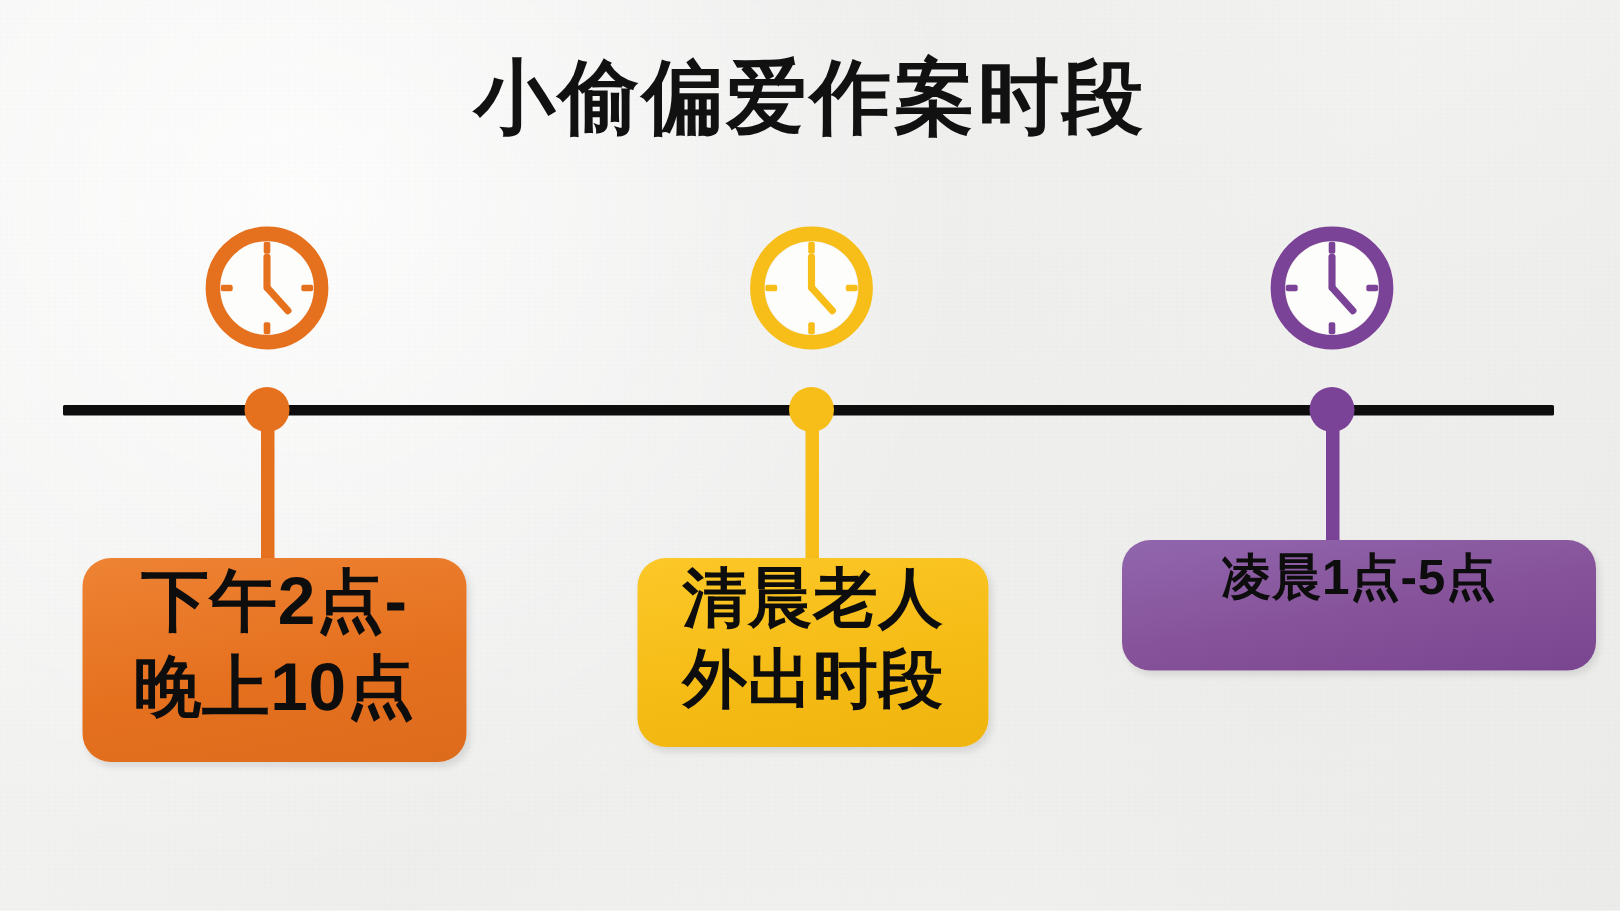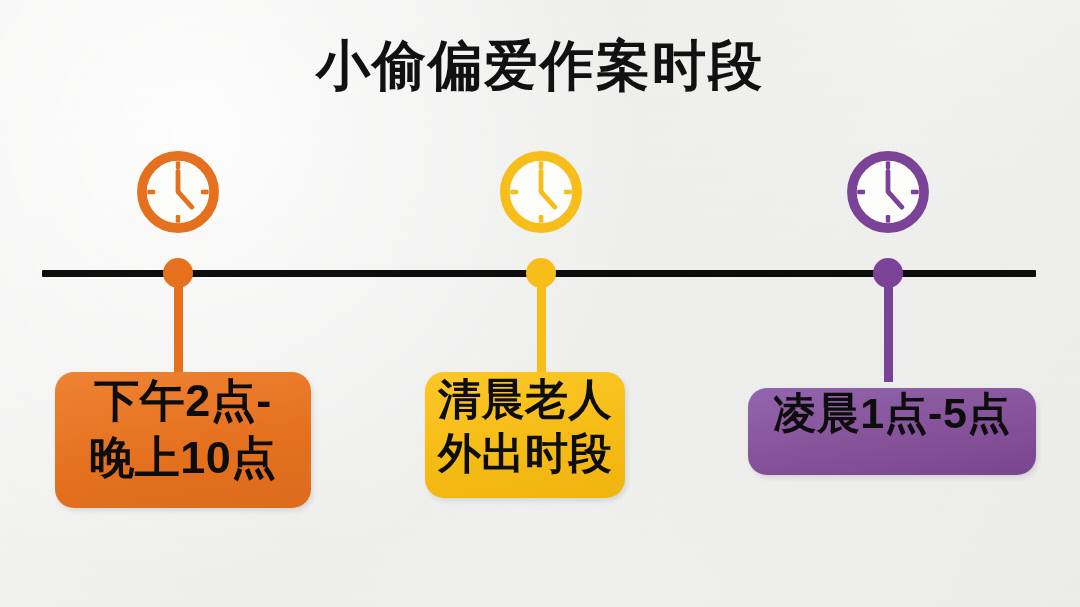--- a/index.html
+++ b/index.html
@@ -126,38 +126,38 @@
     line-height: 57px;
   }
 
   
   #milestone-2 { left: 541px; }
   #dot-2 { background: #f7bd18; }
   #connector-2 { top: 272px; height: 110px; background: #f7bd18; }
   #label-box-2 {
     left: -116px;
     top: 372px;
-    width: 200px;
+    width: 234px;
     height: 126px;
     background: linear-gradient(170deg, #fcc828 0%, #f6bc16 55%, #efb40d 100%);
     font-size: 43px;
     line-height: 54px;
   }
 
   
   #milestone-3 { left: 888px; }
   #dot-3 { background: #7b4397; }
   #connector-3 { top: 272px; height: 110px; background: #7b4397; }
   #label-box-3 {
     left: -140px;
-    top: 388px;
-    width: 288px;
+    top: 360px;
+    width: 316px;
     height: 87px;
     background: linear-gradient(170deg, #9166ad 0%, #855198 58%, #7a4590 100%);
-    font-size: 43px;
+    font-size: 33px;
     line-height: 50px;
   }
 
   
   #watermark {
     position: absolute;
     right: 18px;
     bottom: 28px;
     font-size: 22px;
     letter-spacing: 3px;

